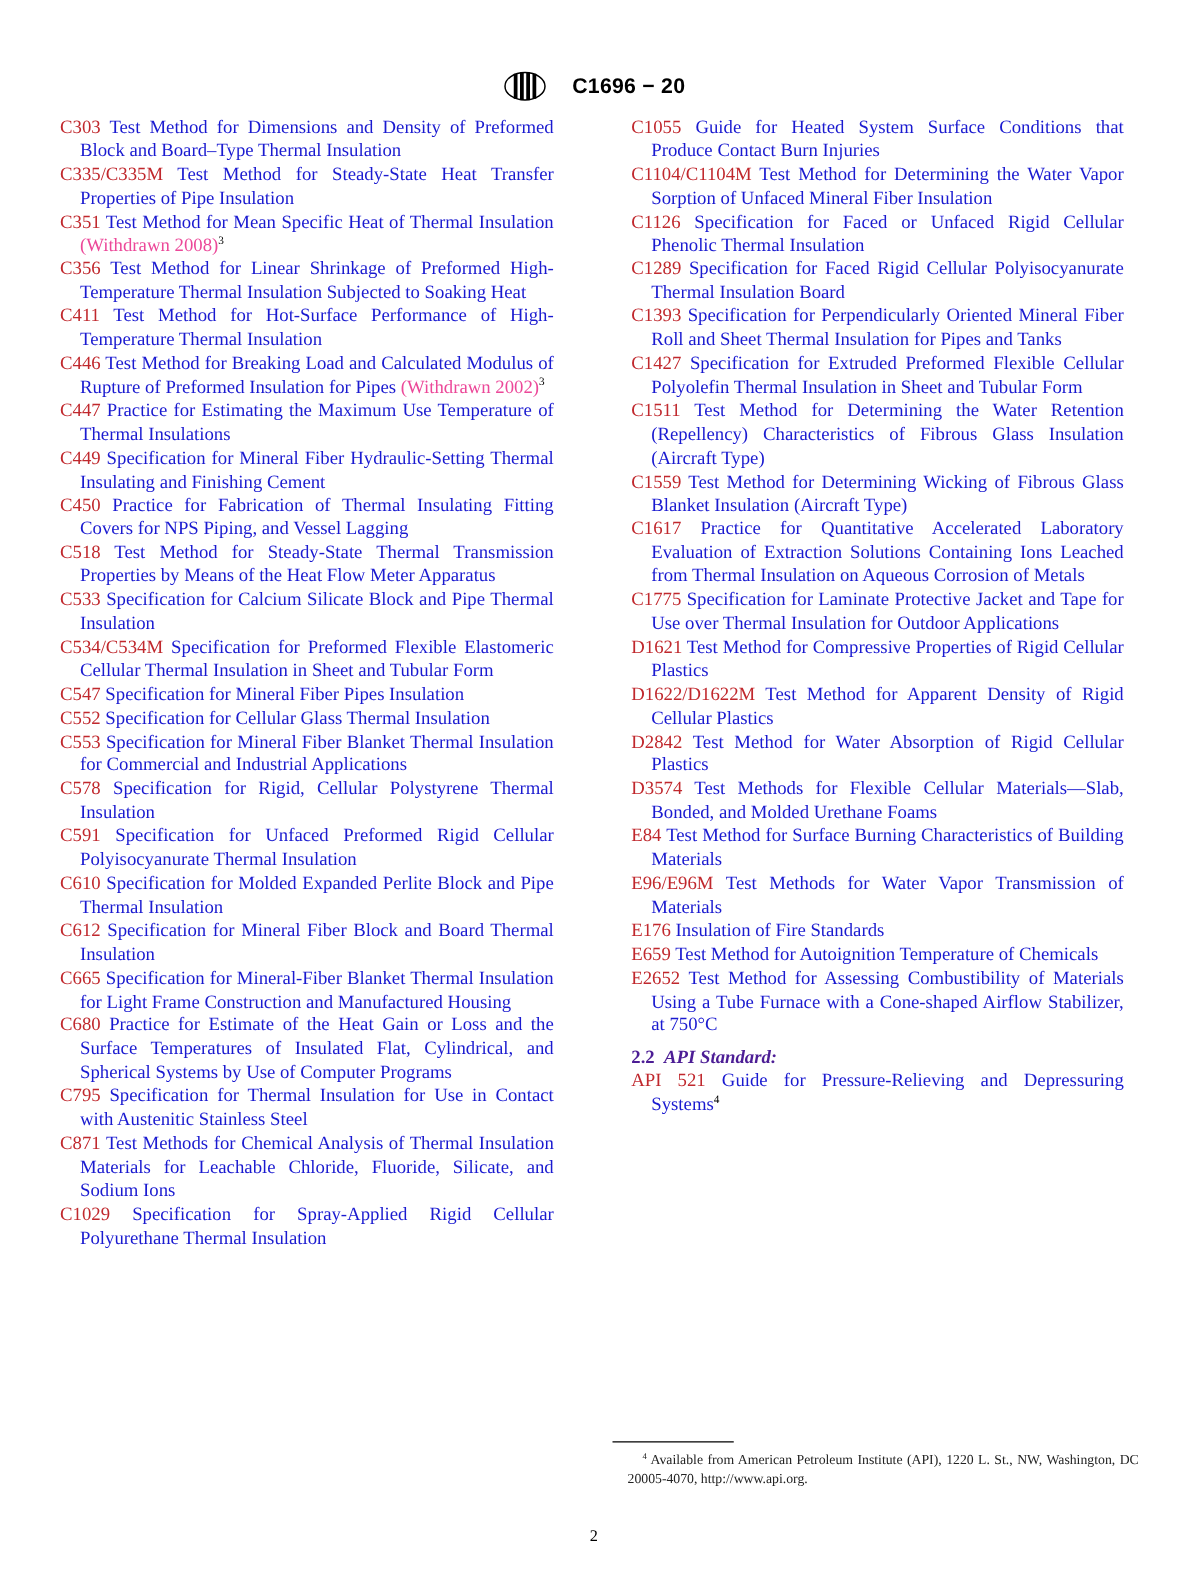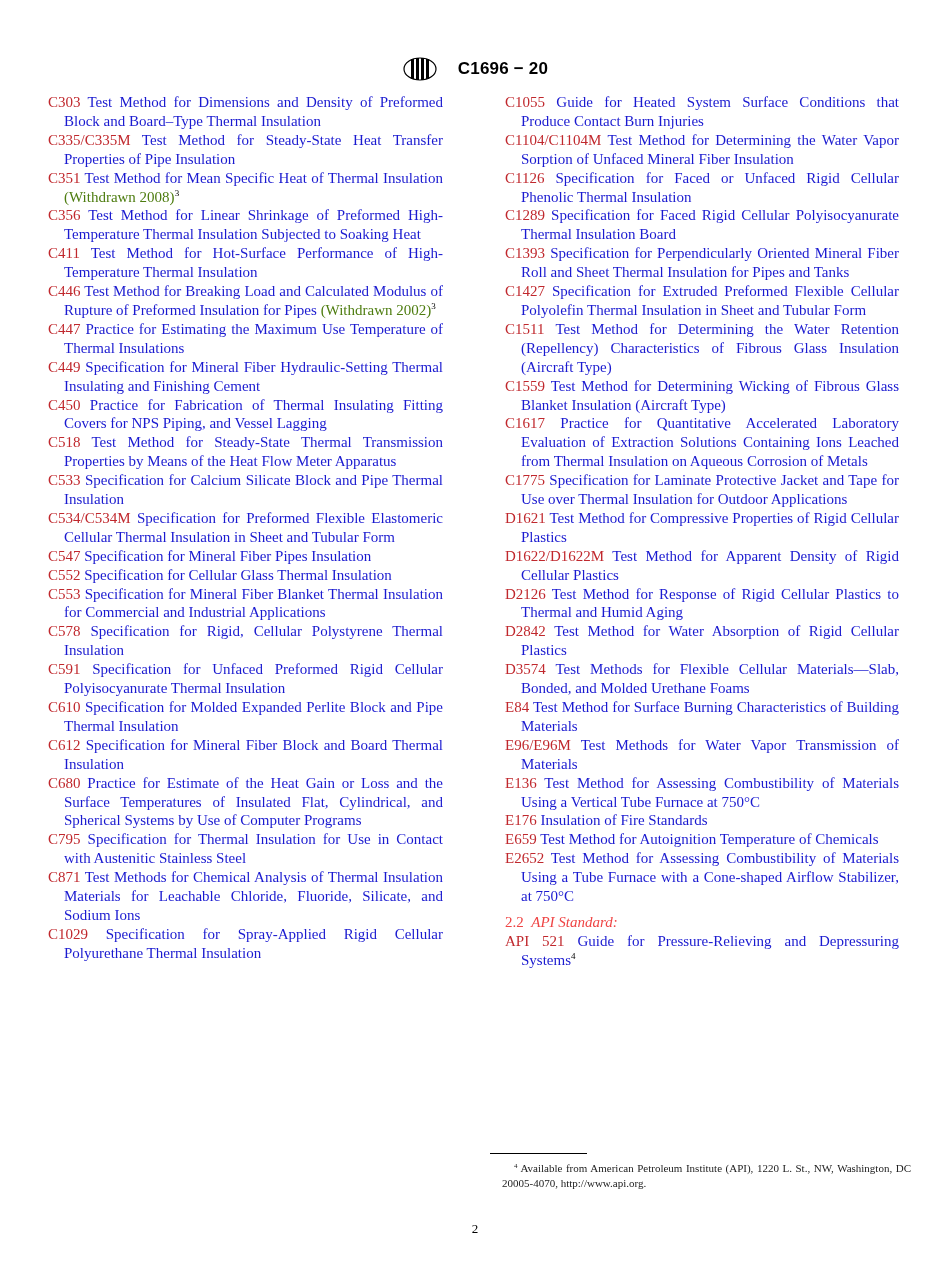--- a/index.html
+++ b/index.html
@@ -8,23 +8,23 @@
     .header { position: absolute; top: 56px; left: 0; width: 950px; display: flex;
               justify-content: center; align-items: center; gap: 20px; }
     .logo { width: 36px; height: 26px; display: inline-block; }
     .header-title { font-family: "Liberation Sans", sans-serif; font-weight: bold; font-size: 17px; letter-spacing: 0.2px; }
     .col { position: absolute; top: 93px; font-size: 15px; line-height: 18.9px; }
     .col.left { left: 48px; width: 395px; }
     .col.right { left: 505px; width: 394px; }
     .ref { text-align: justify; padding-left: 16px; text-indent: -16px; margin: 0; }
     .code { color: #c0282d; }
     .title { color: #1a1ad0; }
-    .note { color: #4d7c0f; margin-top: 39px; }
+    .note { color: #ec4899; margin-top: 39px; }
     sup { font-size: 9px; line-height: 0; vertical-align: 6px; }
-    .section { margin: 7px 0 0 0; color: #ef4444; }
+    .section { margin: 7px 0 0 0; color: #4c1d95; font-weight: bold; }
     .section .lbl { font-style: italic; }
     .fn-rule { position: absolute; left: 490px; top: 1153px; width: 97px; border-top: 1px solid #000; }
     .footnote { position: absolute; left: 502px; top: 1161px; width: 409px; font-size: 11px; line-height: 15px;
                 text-align: justify; text-indent: 12px; color: #222; }
     .footnote sup { font-size: 7px; vertical-align: 4px; }
     .page-num { position: absolute; top: 1221px; left: 0; width: 950px; text-align: center; font-size: 13px; }
   </style>
 </head>
 <body>
 
@@ -52,45 +52,44 @@
     <p class="ref"><span class="code">C518</span> <span class="title">Test Method for Steady-State Thermal Transmission Properties by Means of the Heat Flow Meter Apparatus</span></p>
     <p class="ref"><span class="code">C533</span> <span class="title">Specification for Calcium Silicate Block and Pipe Thermal Insulation</span></p>
     <p class="ref"><span class="code">C534/C534M</span> <span class="title">Specification for Preformed Flexible Elastomeric Cellular Thermal Insulation in Sheet and Tubular Form</span></p>
     <p class="ref"><span class="code">C547</span> <span class="title">Specification for Mineral Fiber Pipes Insulation</span></p>
     <p class="ref"><span class="code">C552</span> <span class="title">Specification for Cellular Glass Thermal Insulation</span></p>
     <p class="ref"><span class="code">C553</span> <span class="title">Specification for Mineral Fiber Blanket Thermal Insulation for Commercial and Industrial Applications</span></p>
     <p class="ref"><span class="code">C578</span> <span class="title">Specification for Rigid, Cellular Polystyrene Thermal Insulation</span></p>
     <p class="ref"><span class="code">C591</span> <span class="title">Specification for Unfaced Preformed Rigid Cellular Polyisocyanurate Thermal Insulation</span></p>
     <p class="ref"><span class="code">C610</span> <span class="title">Specification for Molded Expanded Perlite Block and Pipe Thermal Insulation</span></p>
     <p class="ref"><span class="code">C612</span> <span class="title">Specification for Mineral Fiber Block and Board Thermal Insulation</span></p>
+    <p class="ref"><span class="code">C665</span> <span class="title">Specification for Mineral-Fiber Blanket Thermal Insulation for Light Frame Construction and Manufactured Housing</span></p>
     <p class="ref"><span class="code">C680</span> <span class="title">Practice for Estimate of the Heat Gain or Loss and the Surface Temperatures of Insulated Flat, Cylindrical, and Spherical Systems by Use of Computer Programs</span></p>
     <p class="ref"><span class="code">C795</span> <span class="title">Specification for Thermal Insulation for Use in Contact with Austenitic Stainless Steel</span></p>
     <p class="ref"><span class="code">C871</span> <span class="title">Test Methods for Chemical Analysis of Thermal Insulation Materials for Leachable Chloride, Fluoride, Silicate, and Sodium Ions</span></p>
     <p class="ref"><span class="code">C1029</span> <span class="title">Specification for Spray-Applied Rigid Cellular Polyurethane Thermal Insulation</span></p>
   </div>
 <div class="col right" id="right-col">
   <div id="right-items">
       <p class="ref"><span class="code">C1055</span> <span class="title">Guide for Heated System Surface Conditions that Produce Contact Burn Injuries</span></p>
       <p class="ref"><span class="code">C1104/C1104M</span> <span class="title">Test Method for Determining the Water Vapor Sorption of Unfaced Mineral Fiber Insulation</span></p>
       <p class="ref"><span class="code">C1126</span> <span class="title">Specification for Faced or Unfaced Rigid Cellular Phenolic Thermal Insulation</span></p>
       <p class="ref"><span class="code">C1289</span> <span class="title">Specification for Faced Rigid Cellular Polyisocyanurate Thermal Insulation Board</span></p>
       <p class="ref"><span class="code">C1393</span> <span class="title">Specification for Perpendicularly Oriented Mineral Fiber Roll and Sheet Thermal Insulation for Pipes and Tanks</span></p>
       <p class="ref"><span class="code">C1427</span> <span class="title">Specification for Extruded Preformed Flexible Cellular Polyolefin Thermal Insulation in Sheet and Tubular Form</span></p>
       <p class="ref"><span class="code">C1511</span> <span class="title">Test Method for Determining the Water Retention (Repellency) Characteristics of Fibrous Glass Insulation (Aircraft Type)</span></p>
       <p class="ref"><span class="code">C1559</span> <span class="title">Test Method for Determining Wicking of Fibrous Glass Blanket Insulation (Aircraft Type)</span></p>
       <p class="ref"><span class="code">C1617</span> <span class="title">Practice for Quantitative Accelerated Laboratory Evaluation of Extraction Solutions Containing Ions Leached from Thermal Insulation on Aqueous Corrosion of Metals</span></p>
       <p class="ref"><span class="code">C1775</span> <span class="title">Specification for Laminate Protective Jacket and Tape for Use over Thermal Insulation for Outdoor Applications</span></p>
       <p class="ref"><span class="code">D1621</span> <span class="title">Test Method for Compressive Properties of Rigid Cellular Plastics</span></p>
       <p class="ref"><span class="code">D1622/D1622M</span> <span class="title">Test Method for Apparent Density of Rigid Cellular Plastics</span></p>
-      <p class="ref"><span class="code">D2126</span> <span class="title">Test Method for Response of Rigid Cellular Plastics to Thermal and Humid Aging</span></p>
       <p class="ref"><span class="code">D2842</span> <span class="title">Test Method for Water Absorption of Rigid Cellular Plastics</span></p>
       <p class="ref"><span class="code">D3574</span> <span class="title">Test Methods for Flexible Cellular Materials—Slab, Bonded, and Molded Urethane Foams</span></p>
       <p class="ref"><span class="code">E84</span> <span class="title">Test Method for Surface Burning Characteristics of Building Materials</span></p>
       <p class="ref"><span class="code">E96/E96M</span> <span class="title">Test Methods for Water Vapor Transmission of Materials</span></p>
-      <p class="ref"><span class="code">E136</span> <span class="title">Test Method for Assessing Combustibility of Materials Using a Vertical Tube Furnace at 750°C</span></p>
       <p class="ref"><span class="code">E176</span> <span class="title">Insulation of Fire Standards</span></p>
       <p class="ref"><span class="code">E659</span> <span class="title">Test Method for Autoignition Temperature of Chemicals</span></p>
       <p class="ref"><span class="code">E2652</span> <span class="title">Test Method for Assessing Combustibility of Materials Using a Tube Furnace with a Cone-shaped Airflow Stabilizer, at 750°C</span></p>
     </div>
   <p class="section">
     <span>2.2</span>&nbsp;
     <span class="lbl">API Standard:</span>
   </p>
   <div id="api-items">
       <p class="ref"><span class="code">API 521</span> <span class="title">Guide for Pressure-Relieving and Depressuring Systems</span><sup>4</sup></p>

